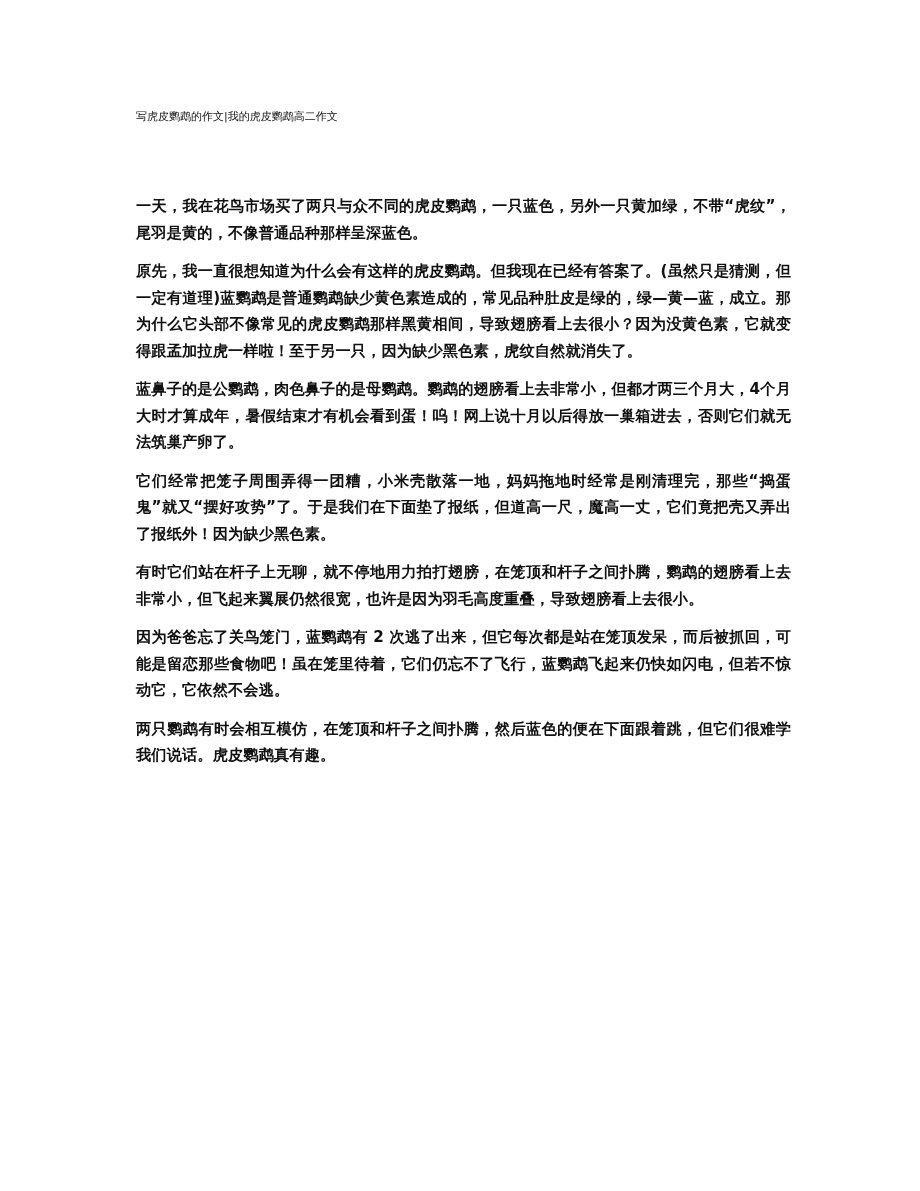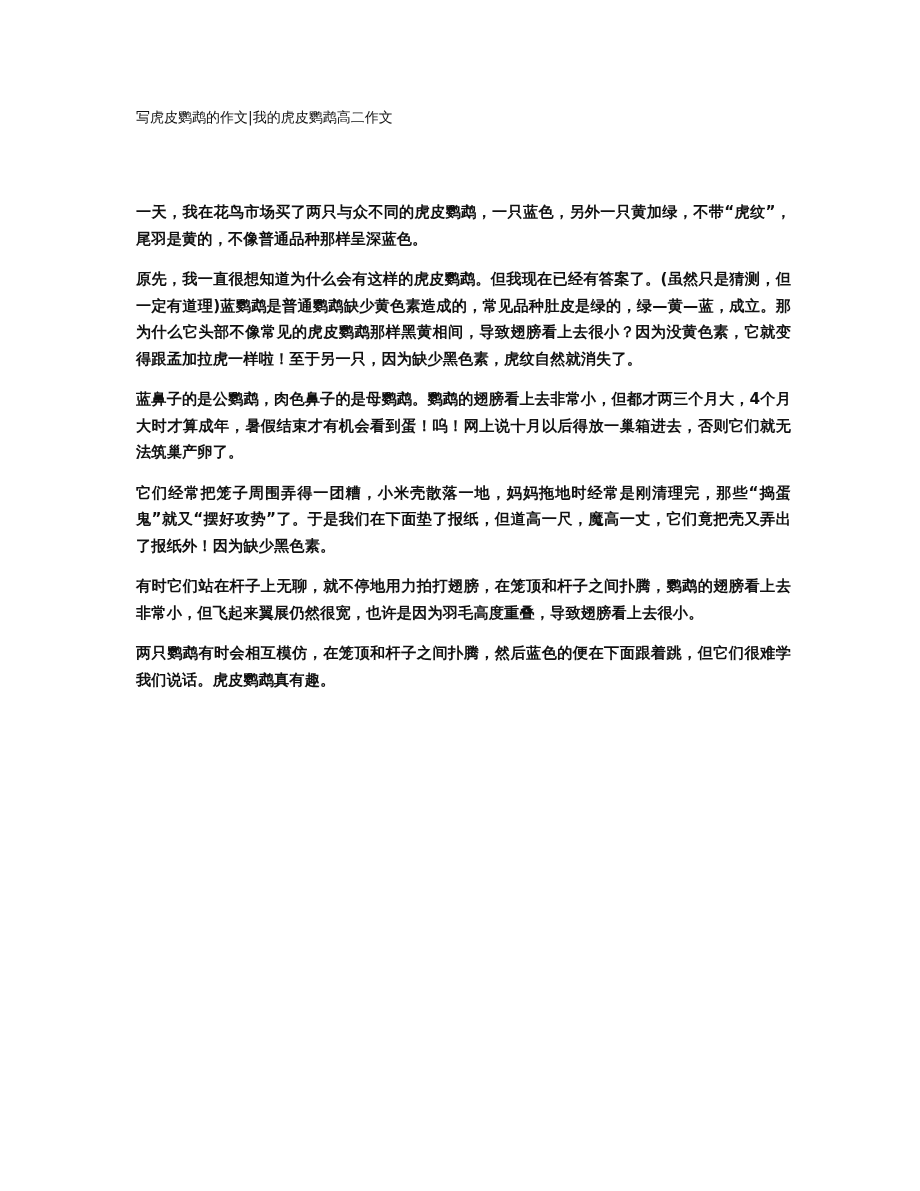--- a/index.html
+++ b/index.html
@@ -18,48 +18,49 @@
     .page {
       position: absolute;
       left: 136px;
       top: 0;
       width: 655px;
     }
     .doc-title {
       position: absolute;
       top: 107px;
       left: 0;
-      font-size: 14px;
+      font-size: 11px;
       line-height: 20px;
       font-weight: normal;
       margin: 0;
       white-space: nowrap;
     }
     .body-text {
       position: absolute;
       top: 185px;
       left: 0;
       width: 655px;
     }
     .para {
-      margin: 14px 0 12px 0;
+      margin: 8px 0 12px 0;
       font-size: 15.2px;
       line-height: 26.5px;
       text-align: justify;
       font-weight: bold;
       letter-spacing: 0.15px;
     }
   </style>
 </head>
 <body>
 
 <div class="page">
   <h1 class="doc-title">写虎皮鹦鹉的作文|我的虎皮鹦鹉高二作文</h1>
 
   <div class="body-text">
     <p class="para">一天，我在花鸟市场买了两只与众不同的虎皮鹦鹉，一只蓝色，另外一只黄加绿，不带“虎纹”，尾羽是黄的，不像普通品种那样呈深蓝色。</p>
     <p class="para">原先，我一直很想知道为什么会有这样的虎皮鹦鹉。但我现在已经有答案了。(虽然只是猜测，但一定有道理)蓝鹦鹉是普通鹦鹉缺少黄色素造成的，常见品种肚皮是绿的，绿—黄—蓝，成立。那为什么它头部不像常见的虎皮鹦鹉那样黑黄相间，导致翅膀看上去很小？因为没黄色素，它就变得跟孟加拉虎一样啦！至于另一只，因为缺少黑色素，虎纹自然就消失了。</p>
     <p class="para">蓝鼻子的是公鹦鹉，肉色鼻子的是母鹦鹉。鹦鹉的翅膀看上去非常小，但都才两三个月大，4个月大时才算成年，暑假结束才有机会看到蛋！呜！网上说十月以后得放一巢箱进去，否则它们就无法筑巢产卵了。</p>
     <p class="para">它们经常把笼子周围弄得一团糟，小米壳散落一地，妈妈拖地时经常是刚清理完，那些“捣蛋鬼”就又“摆好攻势”了。于是我们在下面垫了报纸，但道高一尺，魔高一丈，它们竟把壳又弄出了报纸外！因为缺少黑色素。</p>
     <p class="para">有时它们站在杆子上无聊，就不停地用力拍打翅膀，在笼顶和杆子之间扑腾，鹦鹉的翅膀看上去非常小，但飞起来翼展仍然很宽，也许是因为羽毛高度重叠，导致翅膀看上去很小。</p>
+    <p class="para">因为爸爸忘了关鸟笼门，蓝鹦鹉有 2 次逃了出来，但它每次都是站在笼顶发呆，而后被抓回，可能是留恋那些食物吧！虽在笼里待着，它们仍忘不了飞行，蓝鹦鹉飞起来仍快如闪电，但若不惊动它，它依然不会逃。</p>
     <p class="para">两只鹦鹉有时会相互模仿，在笼顶和杆子之间扑腾，然后蓝色的便在下面跟着跳，但它们很难学我们说话。虎皮鹦鹉真有趣。</p>
   </div>
 </div>
 
 </body></html>

